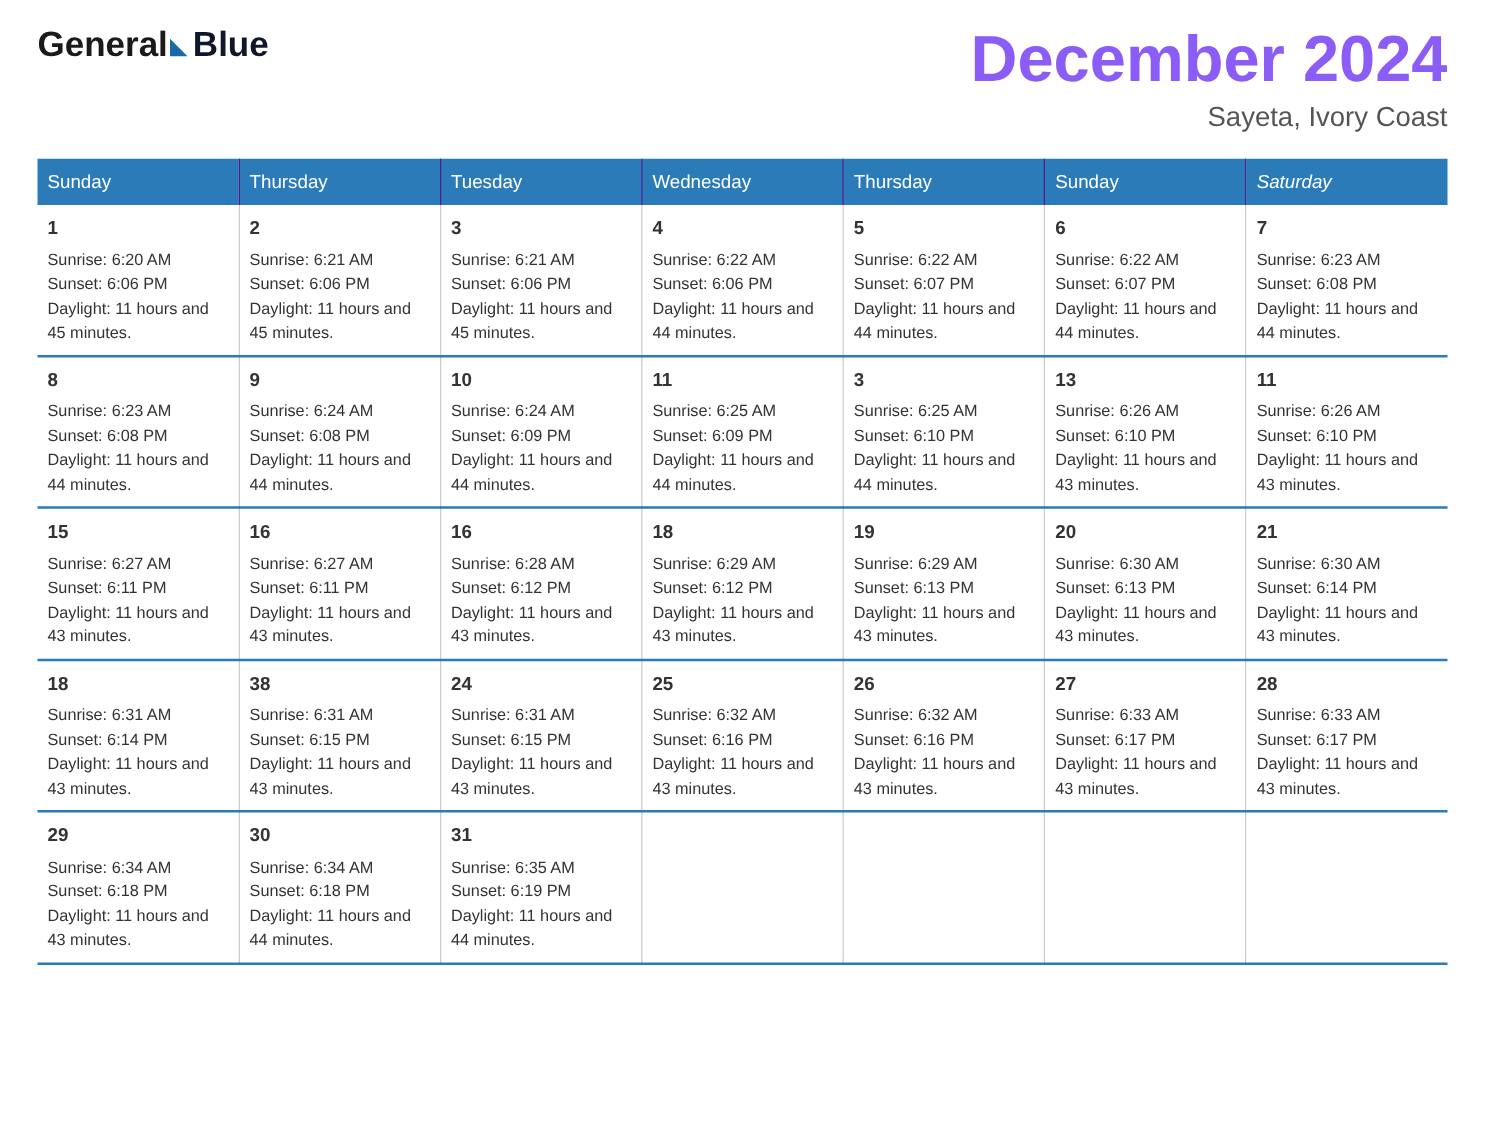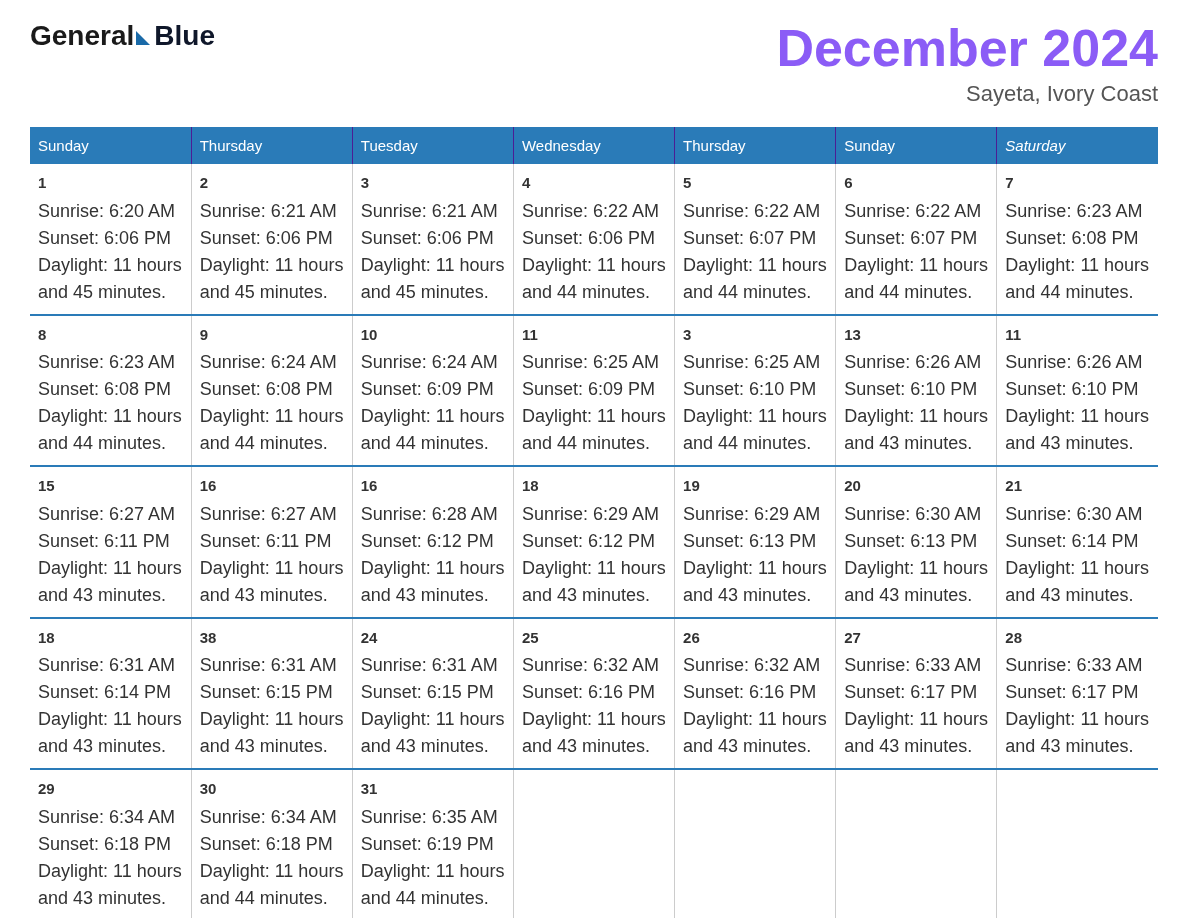--- a/index.html
+++ b/index.html
@@ -95,21 +95,21 @@
     tbody td:last-child {
       border-right: none;
     }
     .day-num {
       font-size: 15px;
       font-weight: bold;
       margin-bottom: 3px;
     }
     .day-info {
       color: #333;
-      font-size: 18px;
+      font-size: 13px;
     }
     .empty-cell {
       background: #fff;
     }
   </style>
 </head>
 <body>
 
 <div class="header">
   <div class="logo">

